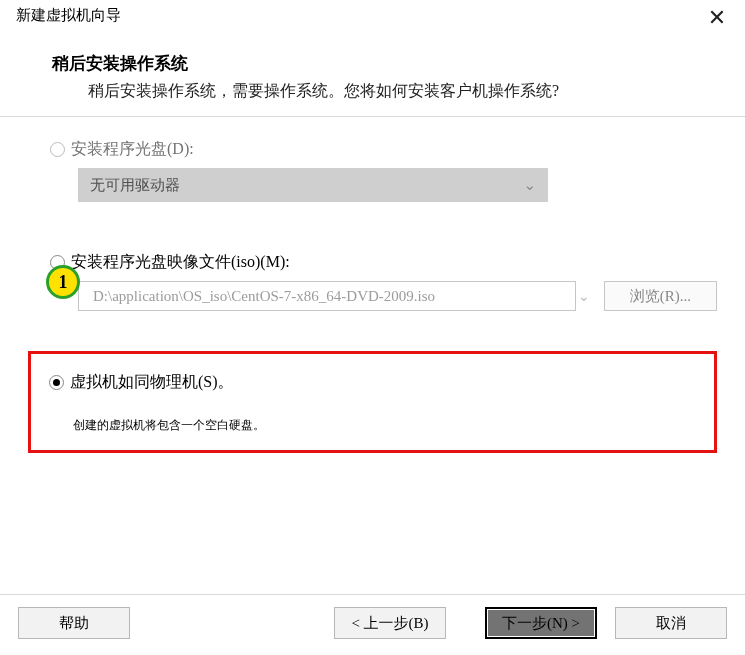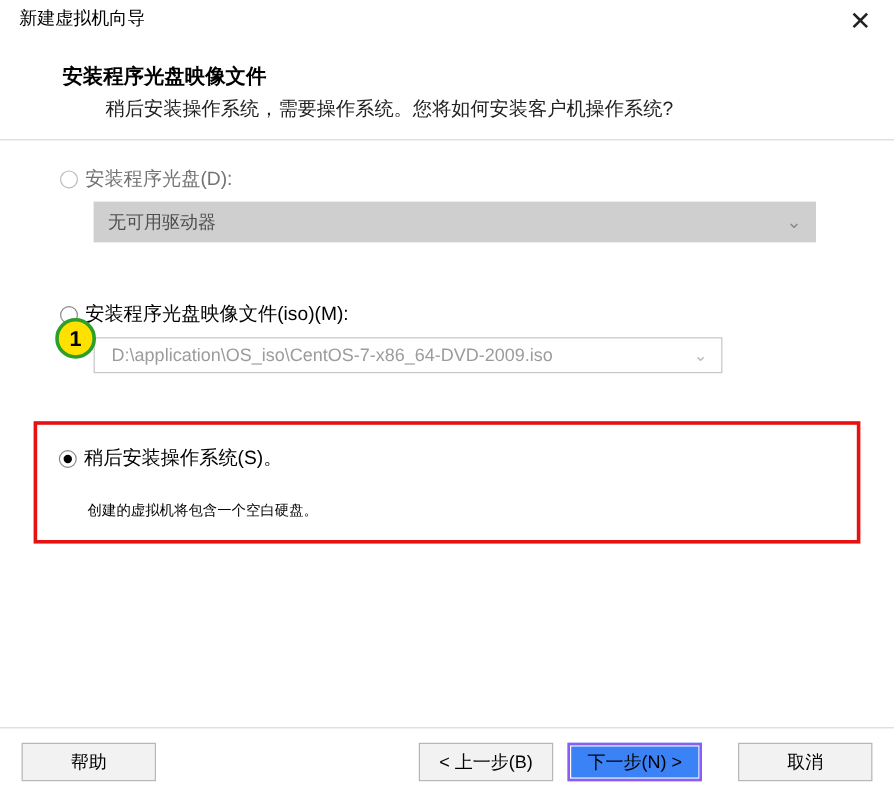--- a/index.html
+++ b/index.html
@@ -1,15 +1,15 @@
 <!DOCTYPE html>
 <html><head>
   <meta charset="utf-8">
   <style>
-    * { box-sizing: border-box; margin: 0; padding: 0; }
+    * { box-sizing: border-box; margin: 0; padding: 0; font-family: Liberation Serif, serif; }
     body {
       font-family: "Microsoft YaHei", "Segoe UI", Arial, sans-serif;
       font-size: 14px;
       background: #ffffff;
       color: #000;
       width: 745px;
       height: 655px;
       overflow: hidden;
     }
     .dialog {
@@ -83,21 +83,21 @@
       content: '';
       width: 7px; height: 7px;
       background: #000;
       border-radius: 50%;
       position: absolute;
       top: 3px; left: 3px;
     }
     .disabled-text { color: #737373; }
     .dropdown {
       margin: 6px 0 0 28px;
-      width: 602px;
+      width: 470px;
       height: 34px;
       background: #cfcfcf;
       display: flex;
       align-items: center;
       padding: 4px 12px;
       color: #505050;
       position: relative;
       font-size: 15px;
     }
     .dropdown-chevron {
@@ -166,55 +166,56 @@
       margin-left: 24px;
       margin-top: 24px;
       font-size: 12px;
     }
     .footer-sep {
       border-top: 1px solid #d9d9d9;
     }
     .footer {
       display: flex;
       align-items: center;
-      padding: 12px 18px 4px 18px;
-      gap: 12px;
+      padding: 12px 18px 16px 18px;
+      gap: 0;
     }
     .btn {
       height: 32px;
       min-width: 112px;
       border: 1px solid #b7b7b7;
       background: #f2f2f2;
       font-size: 15px;
       cursor: pointer;
       font-family: inherit;
     }
     .btn.primary {
-      border: 2px solid #8b5cf6;
+      border: 2px solid #000000;
       box-shadow: inset 0 0 0 1px #fff;
-      background: #3b82f6;
+      background: #737373;
+      margin-left: 39px;
     }
     .spacer { flex: 1; }
     .opt-block1 { margin-left: 22px; margin-bottom: 50px; }
     .opt-block2 { margin-left: 22px; margin-top: 11px; }
   </style>
 </head>
 <body>
 
 <div class="dialog">
 
   <div class="titlebar">
     <span>新建虚拟机向导</span>
     <button class="close-btn">
       <span>✕</span>
     </button>
   </div>
 
   <div class="header">
-    <div class="header-title">安装程序光盘映像文件</div>
+    <div class="header-title">稍后安装操作系统</div>
     <div class="header-subtitle">稍后安装操作系统，需要操作系统。您将如何安装客户机操作系统?</div>
   </div>
 
   <div class="content">
 
     <div class="opt-block1">
       <div class="radio-option">
         <span class="radio disabled"></span>
         <span class="disabled-text">安装程序光盘(D):</span>
       </div>
@@ -228,27 +229,28 @@
       <div class="radio-option">
         <span class="radio"></span>
         <span>安装程序光盘映像文件(iso)(M):</span>
       </div>
       <div class="iso-row badge-wrap">
         <div class="badge">1</div>
         <div class="iso-input">
           <span>D:\application\OS_iso\CentOS-7-x86_64-DVD-2009.iso</span>
         </div>
         <span class="iso-chevron">⌄</span>
+        <button class="browse-btn">浏览(R)...</button>
       </div>
     </div>
 
     <div class="highlight-box">
       <div class="radio-option">
         <span class="radio checked"></span>
-        <span>稍后安装操作系统(S)。</span>
+        <span>虚拟机如同物理机(S)。</span>
       </div>
       <div class="desc">创建的虚拟机将包含一个空白硬盘。</div>
     </div>
 
   </div>
 
   <div class="footer-sep"></div>
   <div class="footer">
     <button class="btn">帮助</button>
     <div class="spacer"></div>

